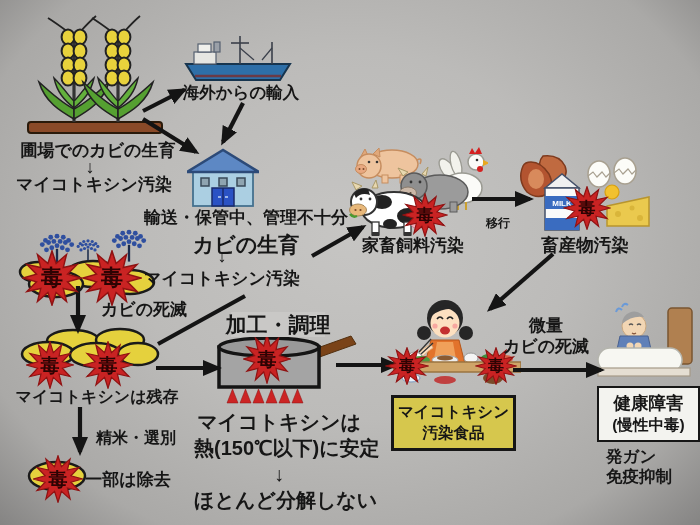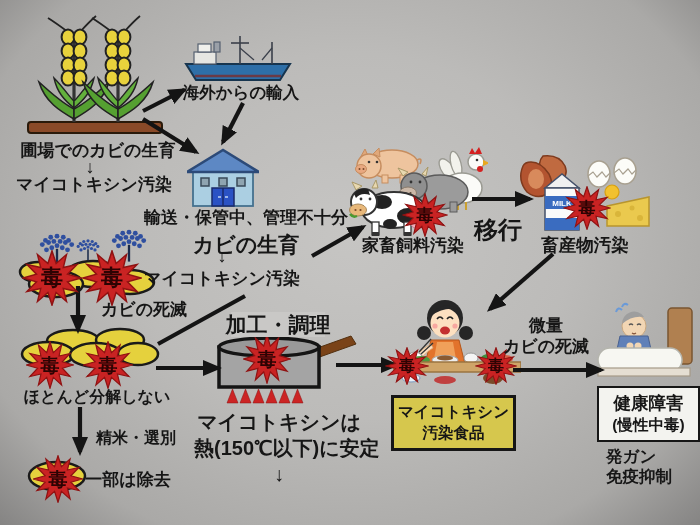--- a/index.html
+++ b/index.html
@@ -404,33 +404,34 @@
   <div class="lbl xb" style="left:8px;top:175px;width:172px;font-size:17px">マイコトキシン汚染</div>
 
   <div class="lbl" style="left:178px;top:83px;width:126px;font-size:16.5px">海外からの輸入</div>
 
   <div class="lbl" style="left:128px;top:208px;width:236px;font-size:17px">輸送・保管中、管理不十分</div>
   <div class="lbl" style="left:128px;top:232px;width:236px;font-size:21px">カビの生育</div>
   <div class="lbl" style="left:212px;top:246px;width:20px;font-size:18px">↓</div>
   <div class="lbl xb" style="left:138px;top:269px;width:168px;font-size:17px">マイコトキシン汚染</div>
 
   <div class="lbl" style="left:94px;top:300px;width:100px;font-size:17px">カビの死滅</div>
-  <div class="lbl xb" style="left:12px;top:387px;width:170px;font-size:16px">ほとんど分解しない</div>
+  <div class="lbl xb" style="left:12px;top:387px;width:170px;font-size:16px">マイコトキシンは残存</div>
   <div class="lbl" style="left:92px;top:428px;width:88px;font-size:16px">精米・選別</div>
   <div class="lbl" style="left:74px;top:470px;width:108px;font-size:17px">一部は除去</div>
 
   <div class="lbl glabel" style="left:231px;top:312px;width:94px;height:25px;font-size:21px">加工・調理</div>
   <div class="lbl" style="left:194px;top:409px;width:170px;font-size:20px;line-height:1.3">
     <div>マイコトキシンは</div>
     <div>熱(150℃以下)に安定</div>
     <div>↓</div>
+    <div>ほとんど分解しない</div>
   </div>
 
   <div class="lbl" style="left:352px;top:236px;width:122px;font-size:17px">家畜飼料汚染</div>
-  <div class="lbl" style="left:472px;top:216px;width:52px;font-size:24px">移行</div>
+  <div class="lbl" style="left:472px;top:216px;width:52px;font-size:12px">移行</div>
   <div class="lbl" style="left:533px;top:235px;width:104px;font-size:17.5px">畜産物汚染</div>
 
   <div class="ybox" style="left:391px;top:395px;width:119px;height:50px;font-size:15.5px">
     <div>マイコトキシン</div>
     <div>汚染食品</div>
   </div>
 
   <div class="lbl" style="left:500px;top:315px;width:92px;font-size:17px;line-height:1.25">
     <div>微量</div>
     <div>カビの死滅</div>

